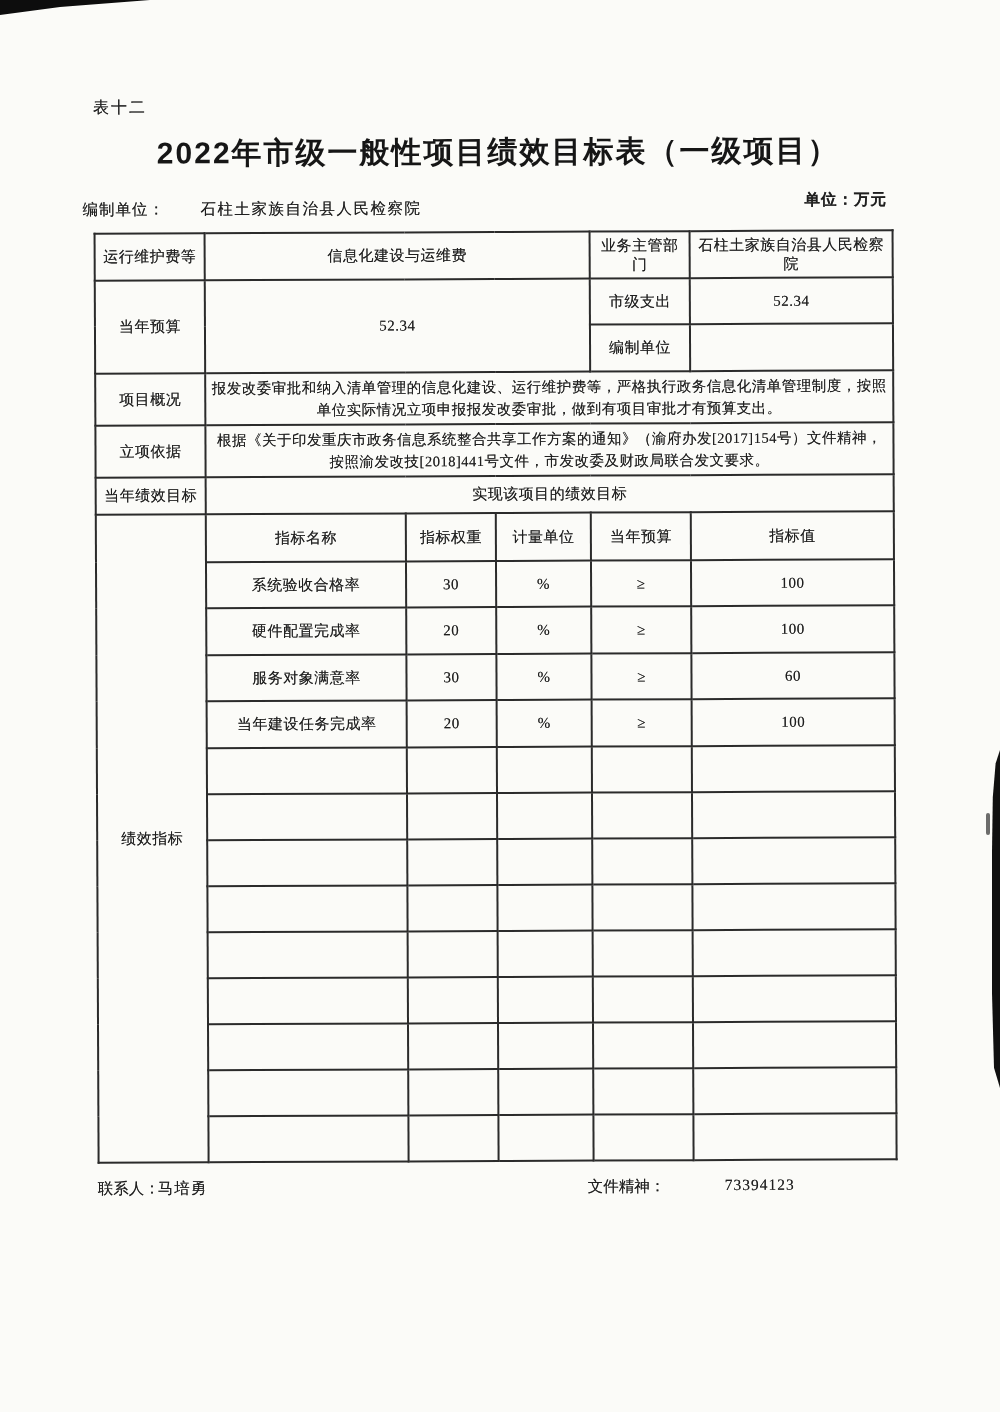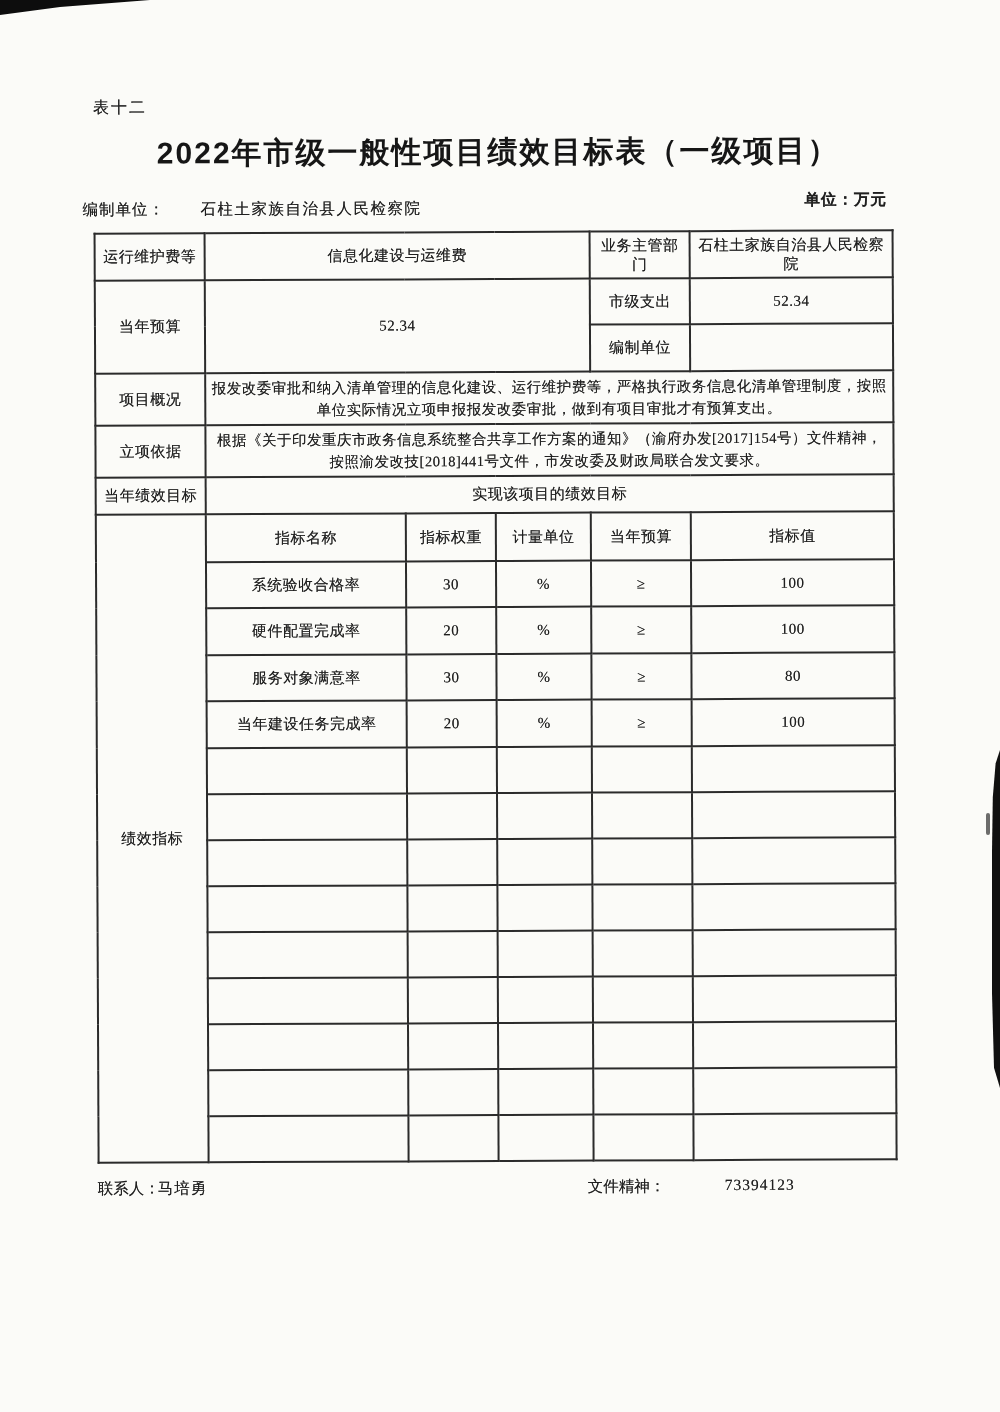--- a/index.html
+++ b/index.html
@@ -162,21 +162,21 @@
           <td class="num ink">20</td>
           <td class="num ink">%</td>
           <td class="num ink">≥</td>
           <td class="num ink">100</td>
         </tr>
         <tr class="rh46">
           <td class="ink">服务对象满意率</td>
           <td class="num ink">30</td>
           <td class="num ink">%</td>
           <td class="num ink">≥</td>
-          <td class="num ink">80</td>
+          <td class="num ink">60</td>
         </tr>
         <tr class="rh47">
           <td class="ink">当年建设任务完成率</td>
           <td class="num ink">20</td>
           <td class="num ink">%</td>
           <td class="num ink">≥</td>
           <td class="num ink">100</td>
         </tr>
       <tr class="rh46">
             <td></td>

